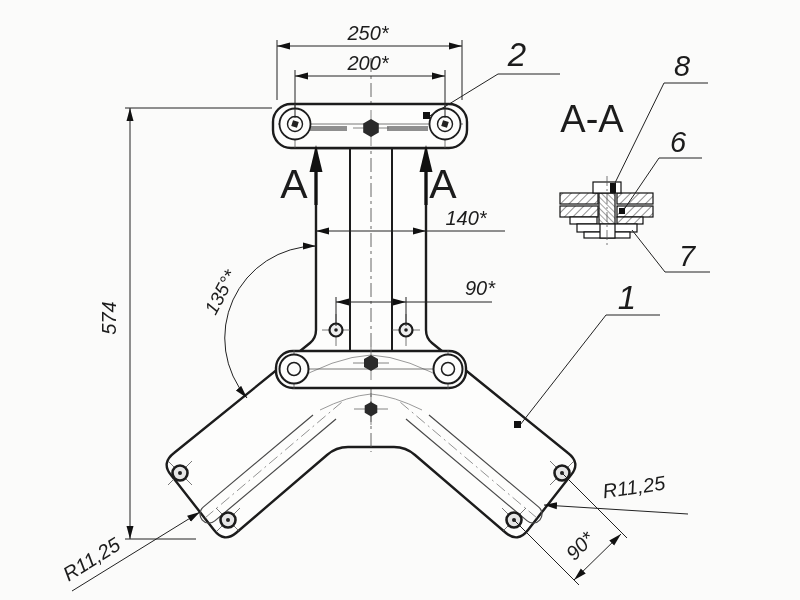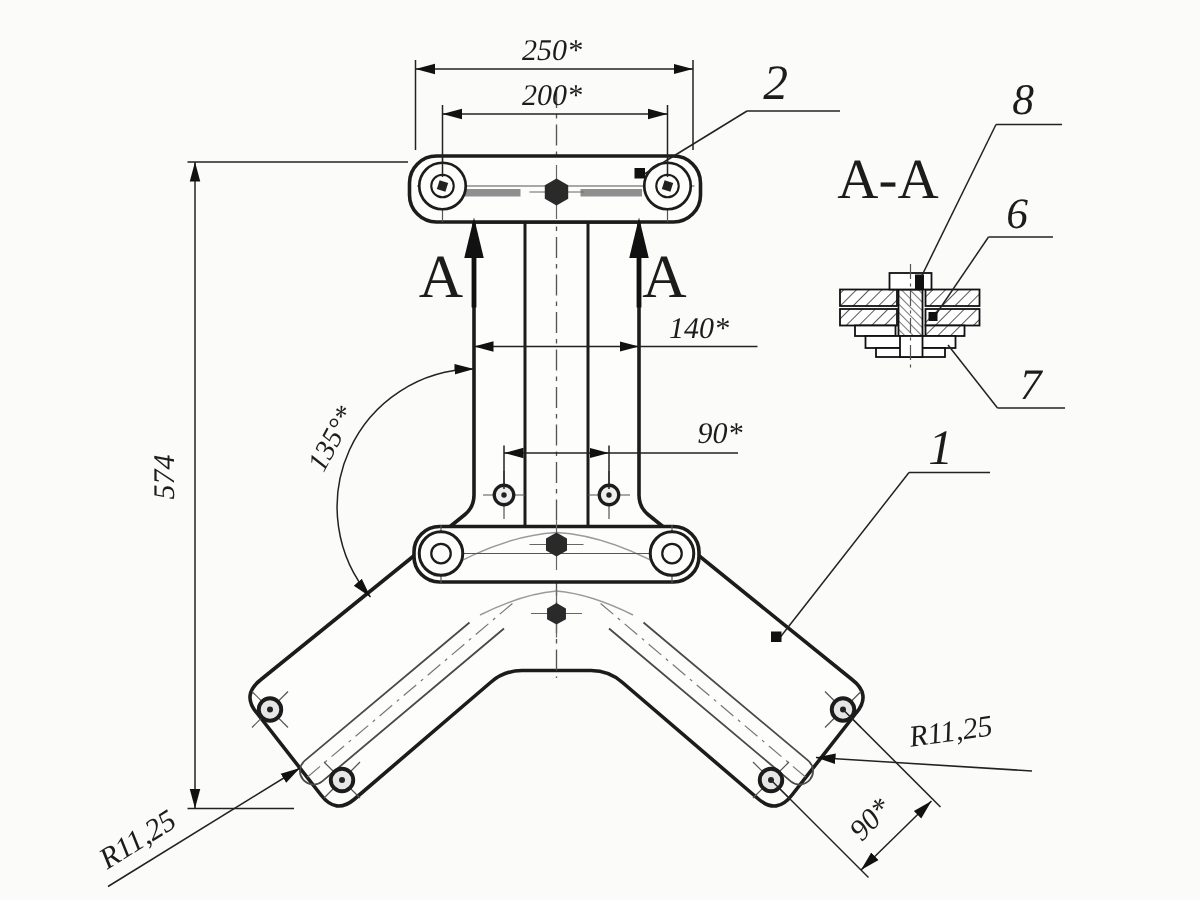--- a/index.html
+++ b/index.html
@@ -1,18 +1,18 @@
 <!DOCTYPE html>
 <html><head>
 <meta charset="utf-8">
 <style>
   html,body{margin:0;padding:0;background:#e8e8e8;}
   .canvas{
     position:relative;width:800px;height:600px;background:#fbfbfa;
-    font-family:Liberation Serif, serif;overflow:hidden;
+    font-family:Liberation Sans, sans-serif;overflow:hidden;
   }
   svg{position:absolute;left:0;top:0;}
   text{fill:#1c1c1c;}
   .dim-text{font-style:italic;font-size:20px;}
   .dim-text-sm{font-style:italic;font-size:19px;}
   .callout-text{font-style:italic;font-size:33px;}
   .callout-text-sm{font-style:italic;font-size:29px;}
   .view-letter{font-size:41px;font-weight:400;}
   .section-title{font-size:38px;font-weight:400;}
 </style>

